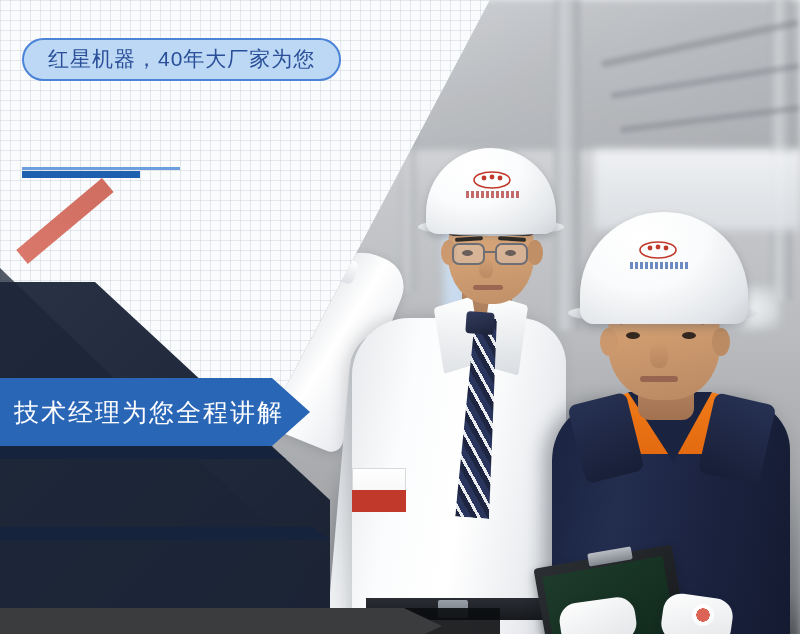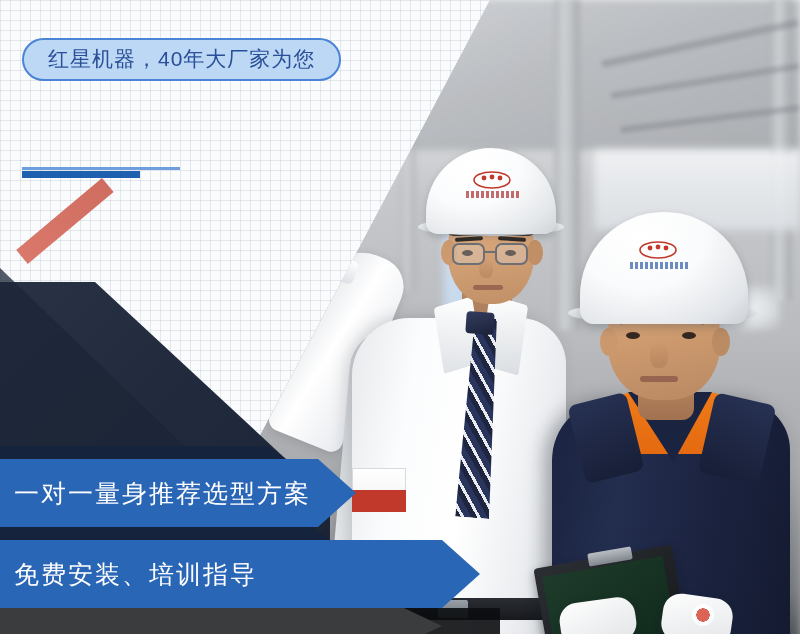--- a/index.html
+++ b/index.html
@@ -551,23 +551,20 @@
 
   <div class="badge-pill">红星机器，40年大厂家为您</div>
 
 
   <div class="rule-light"></div>
   <div class="rule-bold"></div>
 
   <div class="barshadow sh1"></div>
   <div class="barshadow sh2"></div>
 
-  <div class="featbar bar2">
-    <span class="lbl">一对一量身推荐选型方案</span>
-  </div>
-  <div class="featbar bar3">
-    <span class="lbl">免费安装、培训指导</span>
+  <div class="featbar bar1">
+    <span class="lbl">技术经理为您全程讲解</span>
   </div>
 
   <div class="footer-strip-dark"></div>
   <div class="footer-strip"></div>
 
 </div>
 
 </body></html>

